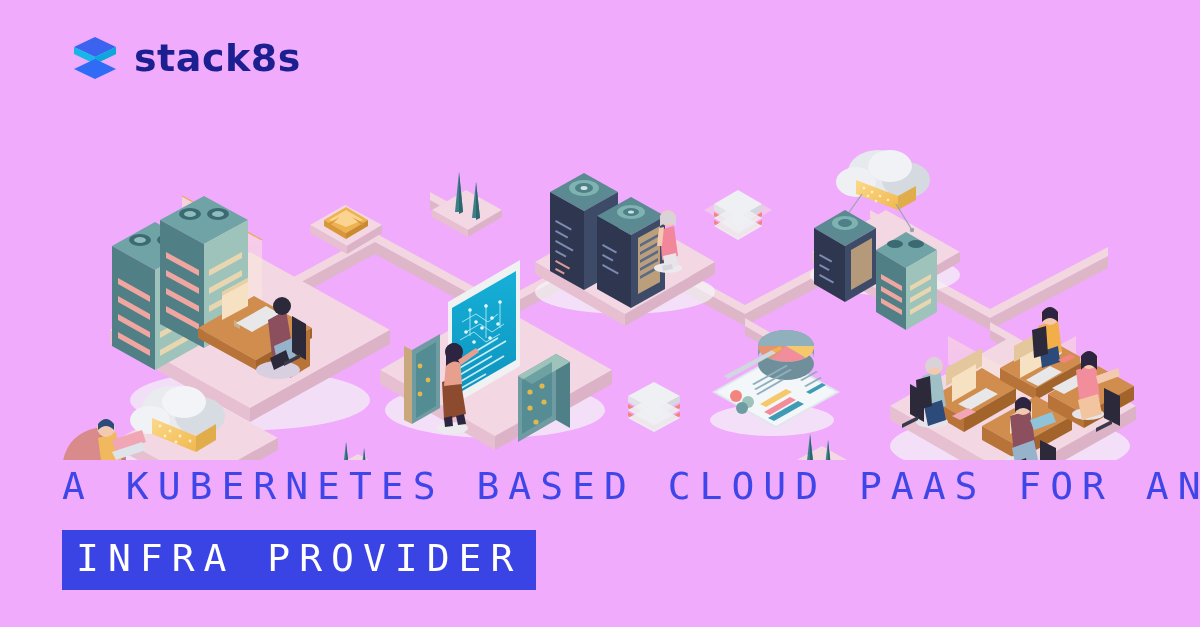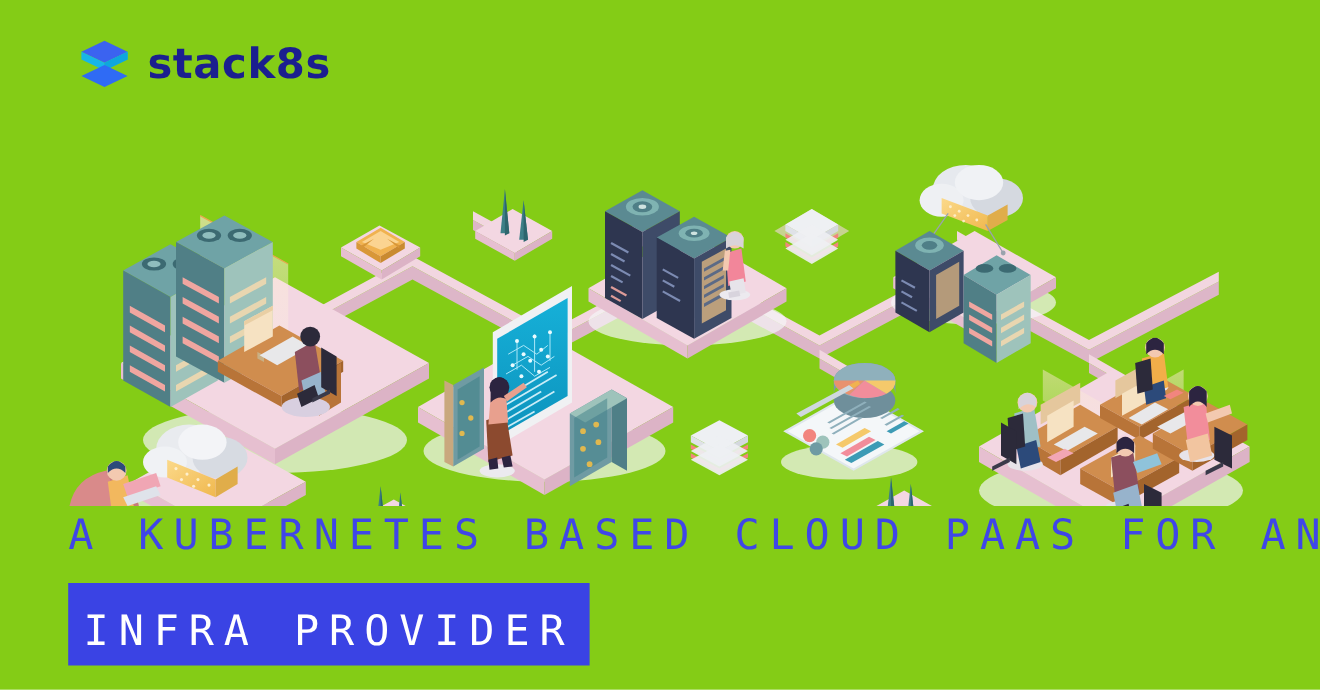--- a/index.html
+++ b/index.html
@@ -3,21 +3,21 @@
 <meta charset="utf-8">
 <title>stack8s</title>
 <style>
   html,body{margin:0;padding:0;}
   body{
     width:1200px;height:627px;
     background:#ffffff;
     font-family:"Liberation Sans", sans-serif;
     overflow:hidden;position:relative;
   }
-  .page{position:relative;width:1200px;height:627px;background:#84cc16;overflow:hidden;}
+  .page{position:relative;width:1200px;height:627px;background:#f0abfc;overflow:hidden;}
 
   
   .logo{position:absolute;left:70px;top:33px;display:flex;align-items:center;gap:14px;}
   .logo-mark{position:relative;width:50px;height:50px;}
   .logo-mark svg{display:block;width:50px;height:50px;}
   .logo-word{
     font-family:"DejaVu Sans", sans-serif;
     font-weight:bold;font-size:38px;letter-spacing:.5px;
     color:#1b1f8f;line-height:1;
   }
@@ -28,21 +28,21 @@
     font-family:"DejaVu Sans Mono","Liberation Mono",monospace;
     font-size:38px;font-weight:normal;letter-spacing:9px;
     color:#3f46e8;white-space:nowrap;line-height:1.1;
   }
   .headline-line2-wrap{margin-top:22px;display:inline-block;}
   .headline-line2{
     display:inline-block;
     background:#3a43e4;color:#ffffff;
     font-family:"DejaVu Sans Mono","Liberation Mono",monospace;
     font-size:38px;letter-spacing:9px;
-    padding:24px 14px 11px 14px;line-height:1.05;white-space:nowrap;
+    padding:9px 14px 11px 14px;line-height:1.05;white-space:nowrap;
   }
 
   
   .illus{position:absolute;left:0;top:70px;width:1200px;height:390px;}
   .illus svg{display:block;width:1200px;height:390px;}
 </style>
 </head>
 <body>
 
 <div class="page">

